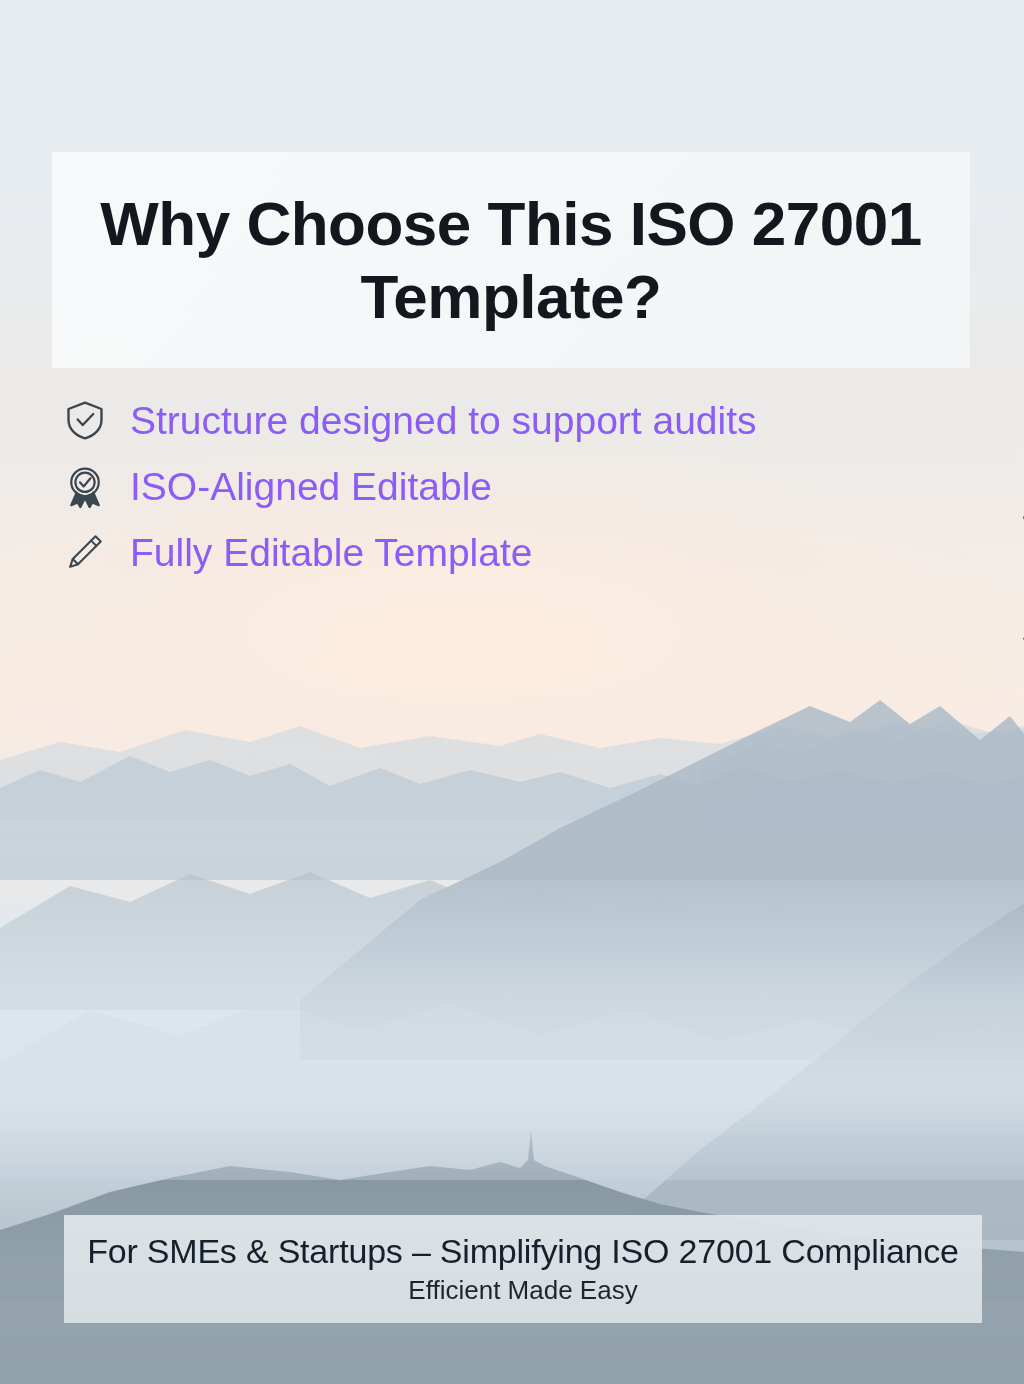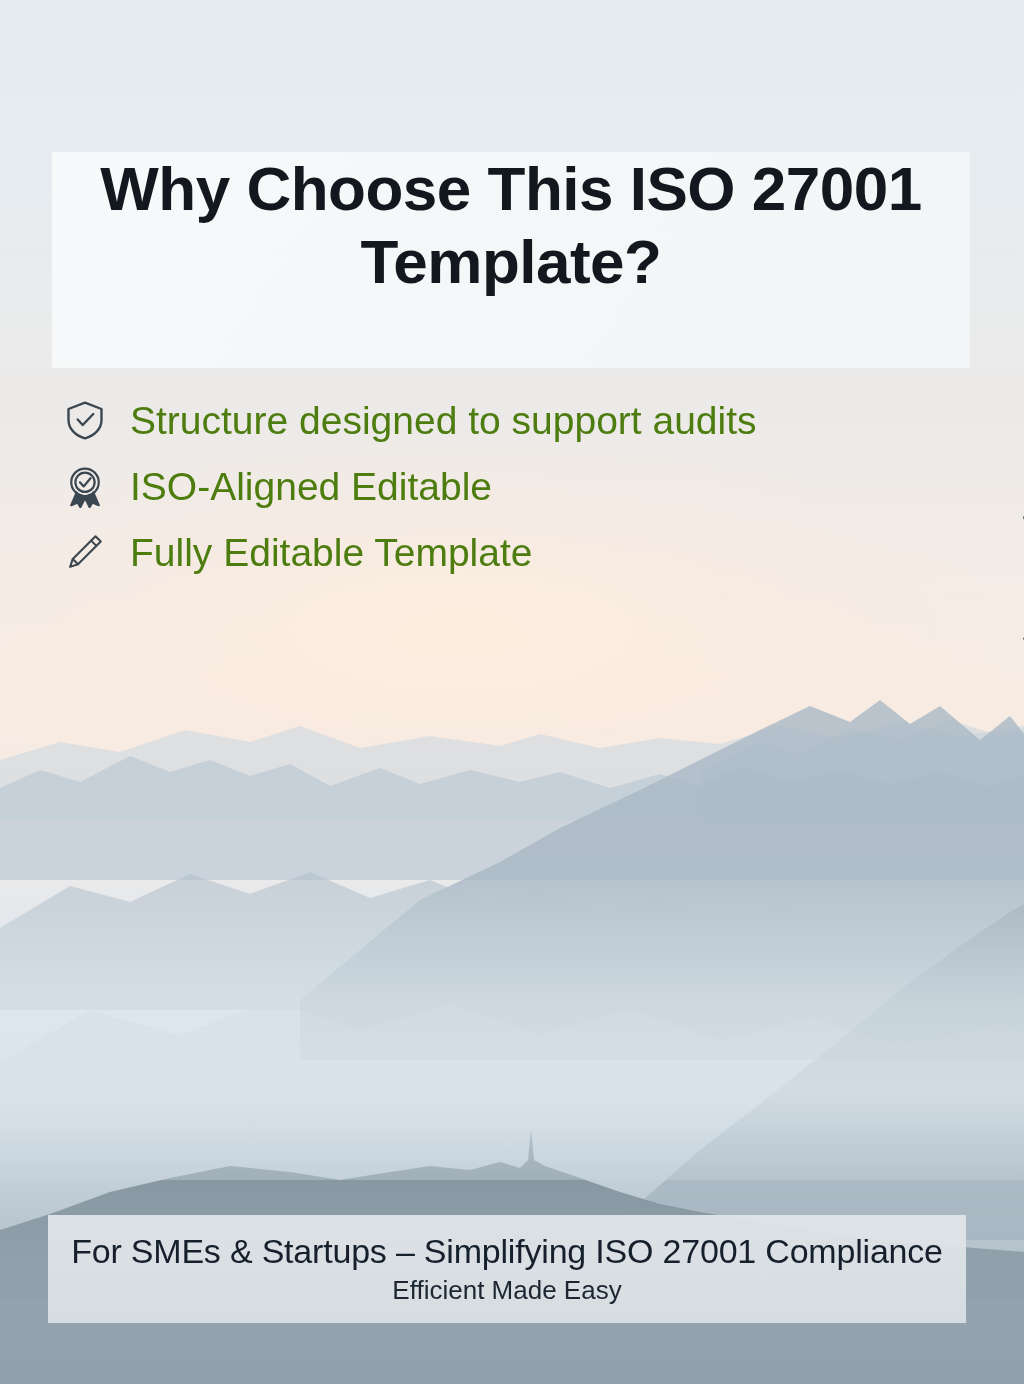--- a/index.html
+++ b/index.html
@@ -80,20 +80,21 @@
 
   
   .title-panel {
     position: absolute;
     left: 52px;
     top: 152px;
     width: 918px;
     height: 216px;
     background: linear-gradient(135deg, rgba(248,250,251,0.93) 0%, rgba(243,246,247,0.90) 100%);
     display: flex;
+    align-items: center;
     justify-content: center;
   }
   .title-text {
     margin: 0;
     padding: 0 36px;
     text-align: center;
     font-size: 62px;
     line-height: 1.18;
     font-weight: 700;
     letter-spacing: -0.5px;
@@ -122,30 +123,30 @@
     width: 46px;
     height: 46px;
     display: flex;
     align-items: center;
     justify-content: center;
   }
   .feature-icon svg { display: block; }
   .feature-label {
     font-size: 39px;
     line-height: 1;
-    color: #4d7c0f;
+    color: #8b5cf6;
     font-weight: 400;
     white-space: nowrap;
     font-family: "Liberation Sans", sans-serif;
   }
 
   
   .caption-panel {
     position: absolute;
-    left: 48px;
+    left: 64px;
     top: 1215px;
     width: 918px;
     height: 108px;
     background: linear-gradient(180deg, rgba(225,230,233,0.93) 0%, rgba(220,226,230,0.92) 100%);
     display: flex;
     flex-direction: column;
     align-items: center;
     justify-content: center;
     gap: 4px;
   }

